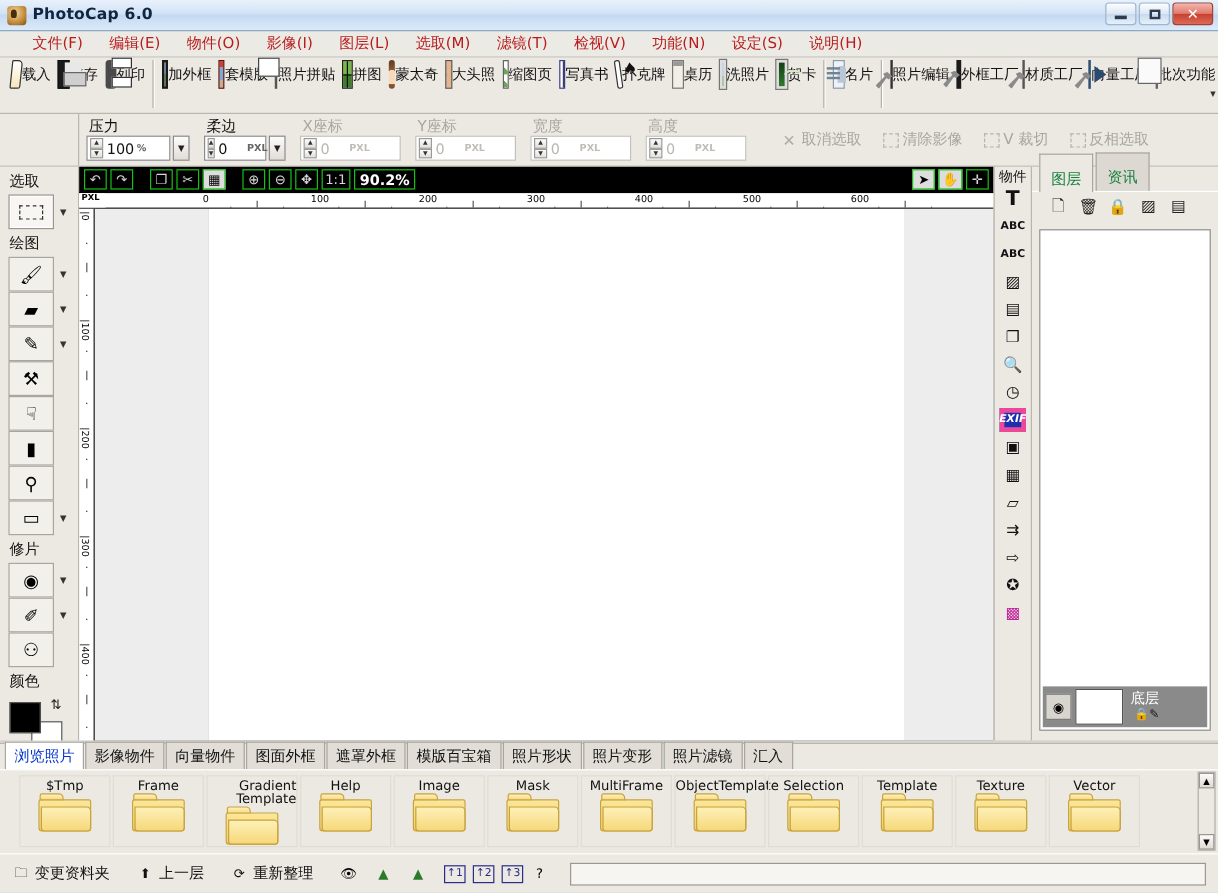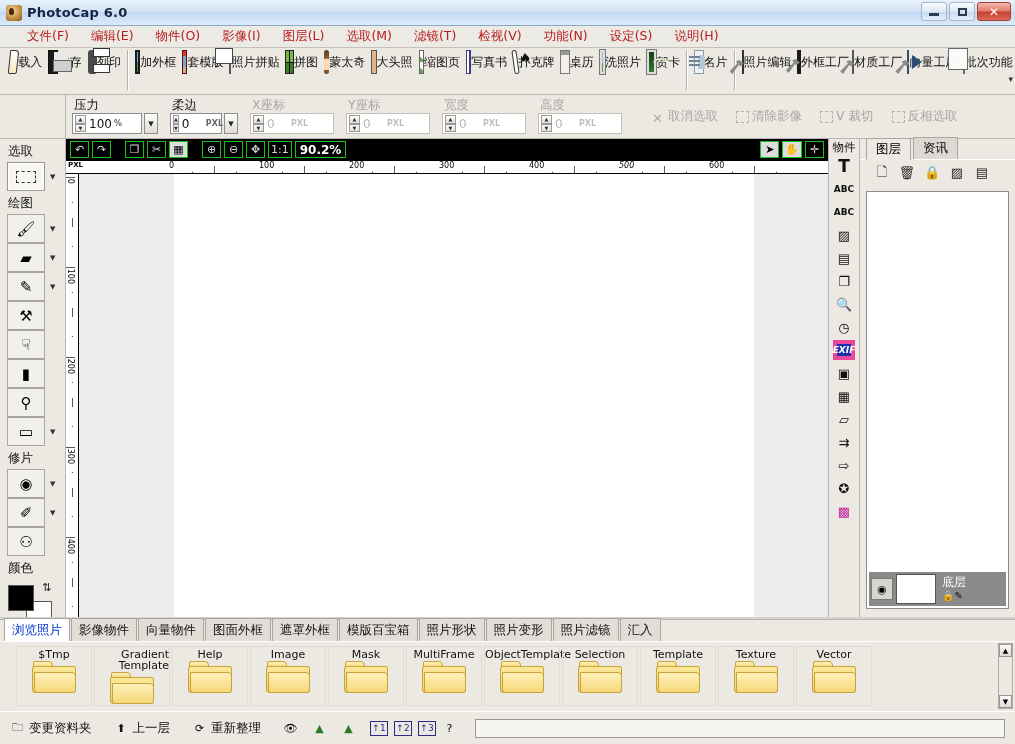--- a/index.html
+++ b/index.html
@@ -219,37 +219,37 @@
   .obj-title { font-size:11.5px; color:#111; line-height:12px; text-align:center;}
   .obj-ico { width:22px; height:20px; display:flex;align-items:center;justify-content:center; font-size:13px; color:#111;}
   .obj-ico.box { border:4px solid #ec4899; background:#fff; font-size:9px; font-weight:bold;font-style:italic;}
 
   
   .rightpanel {
     position:absolute; right:0; top:0; width:155px; height:478px; background:#ece9e3;
   }
   .rp-tabs { display:flex; height:20px; padding-left:6px; align-items:flex-end; }
   .rp-tab {
-    padding:2px 9px 2px 9px; font-size:12.5px; border:1px solid #a9a6a0; border-bottom:none;
-    background:#ddd9d2; color:#000000; margin-right:2px;
+    padding:12px 9px 2px 9px; font-size:12.5px; border:1px solid #a9a6a0; border-bottom:none;
+    background:#ddd9d2; color:#15803d; margin-right:2px;
   }
   .rp-tab.active { background:#ece9e3; position:relative; top:1px; }
   .rp-tools { height:26px; display:flex; align-items:center; gap:9px; padding-left:14px; border-top:1px solid #fff;}
   .rpt { width:16px; height:16px; display:flex;align-items:center;justify-content:center; font-size:13px; color:#222;}
   .rp-list {
     position:absolute; left:6px; top:52px; right:6px; bottom:8px;
     background:#fff; border:1px solid #8c8c8c;
   }
   .layer-row {
     position:absolute; left:2px; right:2px; bottom:2px; height:34px;
     background:#8a8a8a; display:flex; align-items:center; padding:2px;
   }
   .layer-eye { width:22px;height:22px;background:#d8d5cf;border:1px solid #7a7a7a;display:flex;align-items:center;justify-content:center;font-size:11px;}
   .layer-thumb { width:40px;height:30px;background:#fff;border:1px solid #555;margin-left:3px;}
-  .layer-meta { margin-left:6px; color:#fff; font-size:12px; line-height:13px;}
+  .layer-meta { margin-left:6px; color:#fff; font-size:12px; line-height:13px;text-align:right;}
   .layer-icos { font-size:10px; color:#111; }
 
   
   .bottomtabs {
     position:absolute; left:0; top:619px; width:1015px; height:22px;
     background:#ece9e3; display:flex; align-items:flex-end; padding-left:4px;
     border-top:1px solid #b9b6af;
   }
   .btab {
     padding:3px 7px 2px 7px; font-size:12.5px; color:#111;
@@ -687,21 +687,21 @@
         <div class="rl-dot" style="left: 327px;">|</div>
         <div class="rl-dot" style="left: 349px;">,</div>
         <div class="rl-tick" style="left: 373px;">300</div>
         <div class="rl-dot" style="left: 395px;">,</div>
         <div class="rl-dot" style="left: 417px;">|</div>
         <div class="rl-dot" style="left: 439px;">,</div>
         <div class="rl-tick" style="left: 463px;">400</div>
         <div class="rl-dot" style="left: 485px;">,</div>
         <div class="rl-dot" style="left: 507px;">|</div>
         <div class="rl-dot" style="left: 529px;">,</div>
-        <div class="rl-tick" style="left: 553px; font-style: italic;">500</div>
+        <div class="rl-tick" style="left: 553px;">500</div>
         <div class="rl-dot" style="left: 575px;">,</div>
         <div class="rl-dot" style="left: 597px;">|</div>
         <div class="rl-dot" style="left: 619px;">,</div>
         <div class="rl-tick" style="left: 643px;">600</div>
         <div class="rl-dot" style="left: 665px;">,</div>
         <div class="rl-dot" style="left: 687px;">|</div>
         <div class="rl-dot" style="left: 709px;">,</div>
       </div>
     <div class="rulerleft" id="rulerleft">
         <div class="rlv" style="top: 2px;">|0</div>
@@ -837,20 +837,28 @@
 <div class="browser" id="browser">
     <div class="folder-cell">
       <div class="folder-label">$Tmp</div>
       <div class="folder-ico">
         <div class="tab"></div>
         <div class="back"></div>
         <div class="front"></div>
       </div>
     </div>
     <div class="folder-cell">
+      <div class="folder-label">Frame</div>
+      <div class="folder-ico">
+        <div class="tab"></div>
+        <div class="back"></div>
+        <div class="front"></div>
+      </div>
+    </div>
+    <div class="folder-cell">
       <div class="folder-label">Gradient Template</div>
       <div class="folder-ico">
         <div class="tab"></div>
         <div class="back"></div>
         <div class="front"></div>
       </div>
     </div>
     <div class="folder-cell">
       <div class="folder-label">Help</div>
       <div class="folder-ico">

